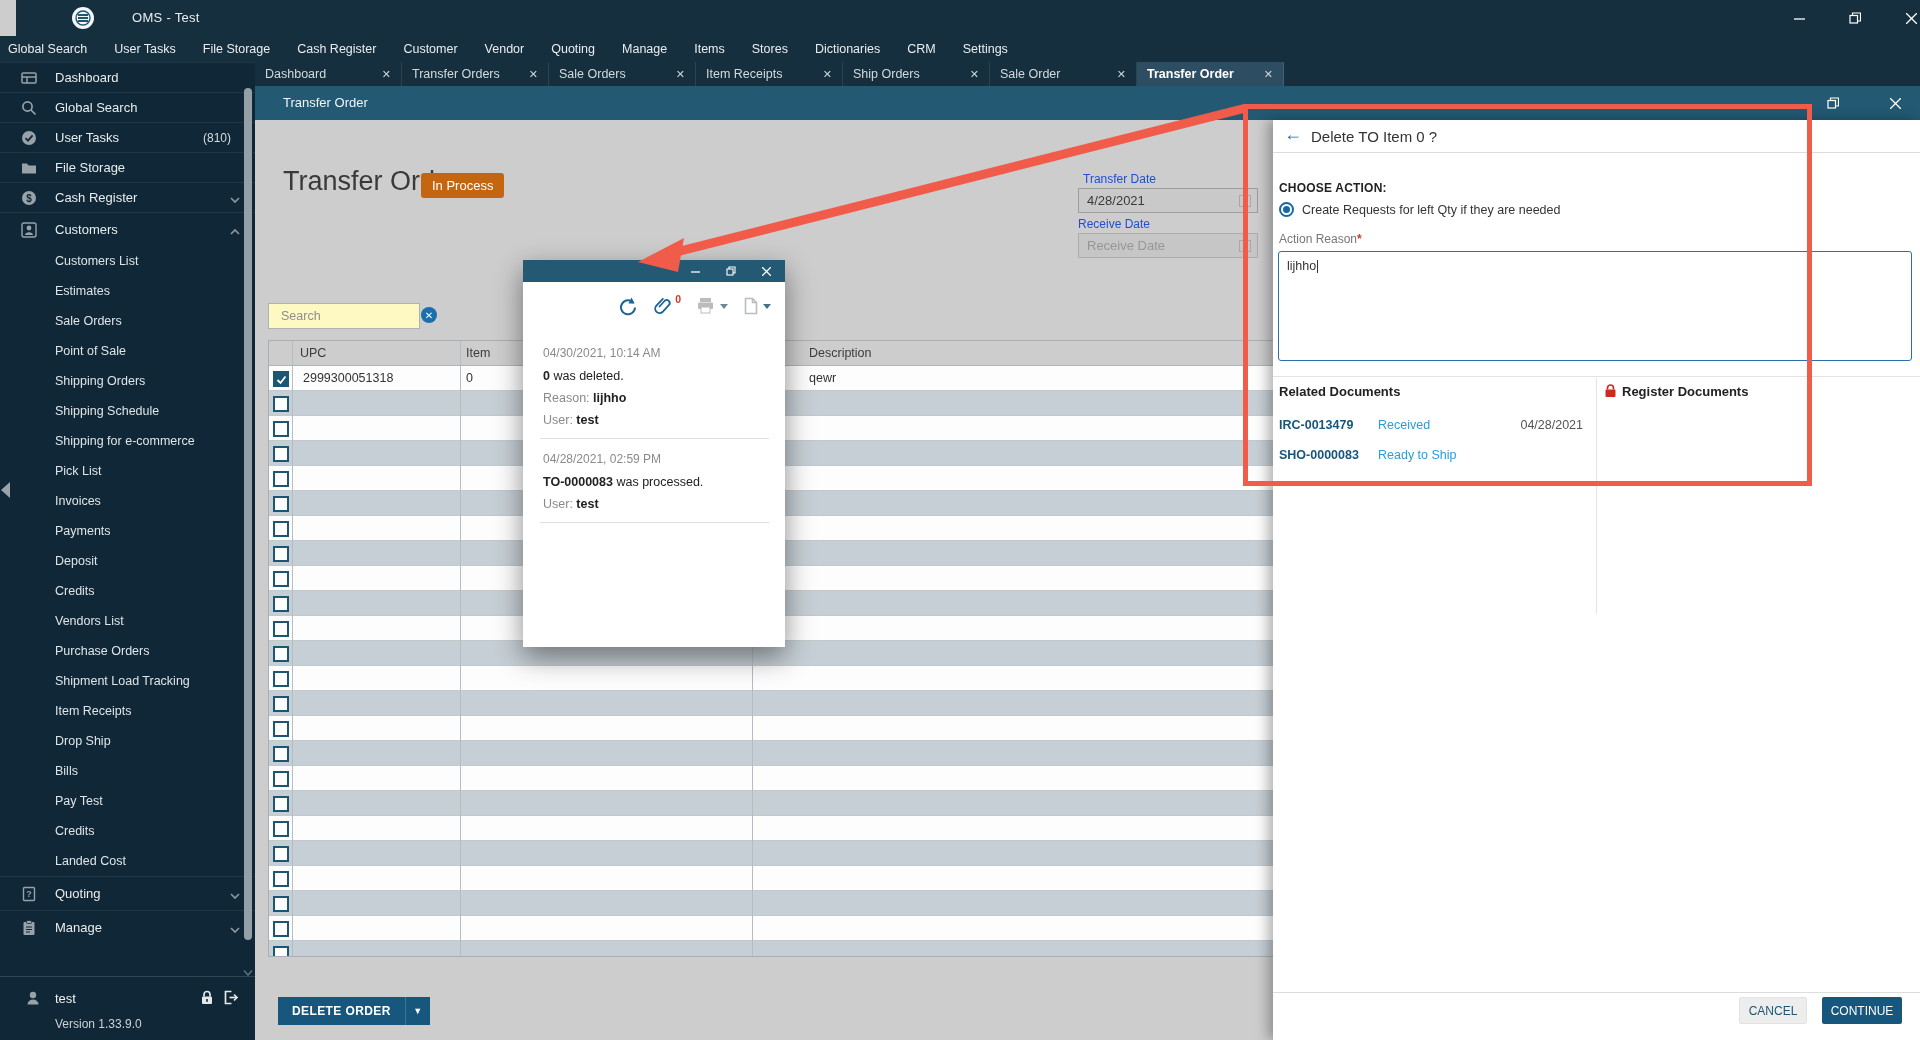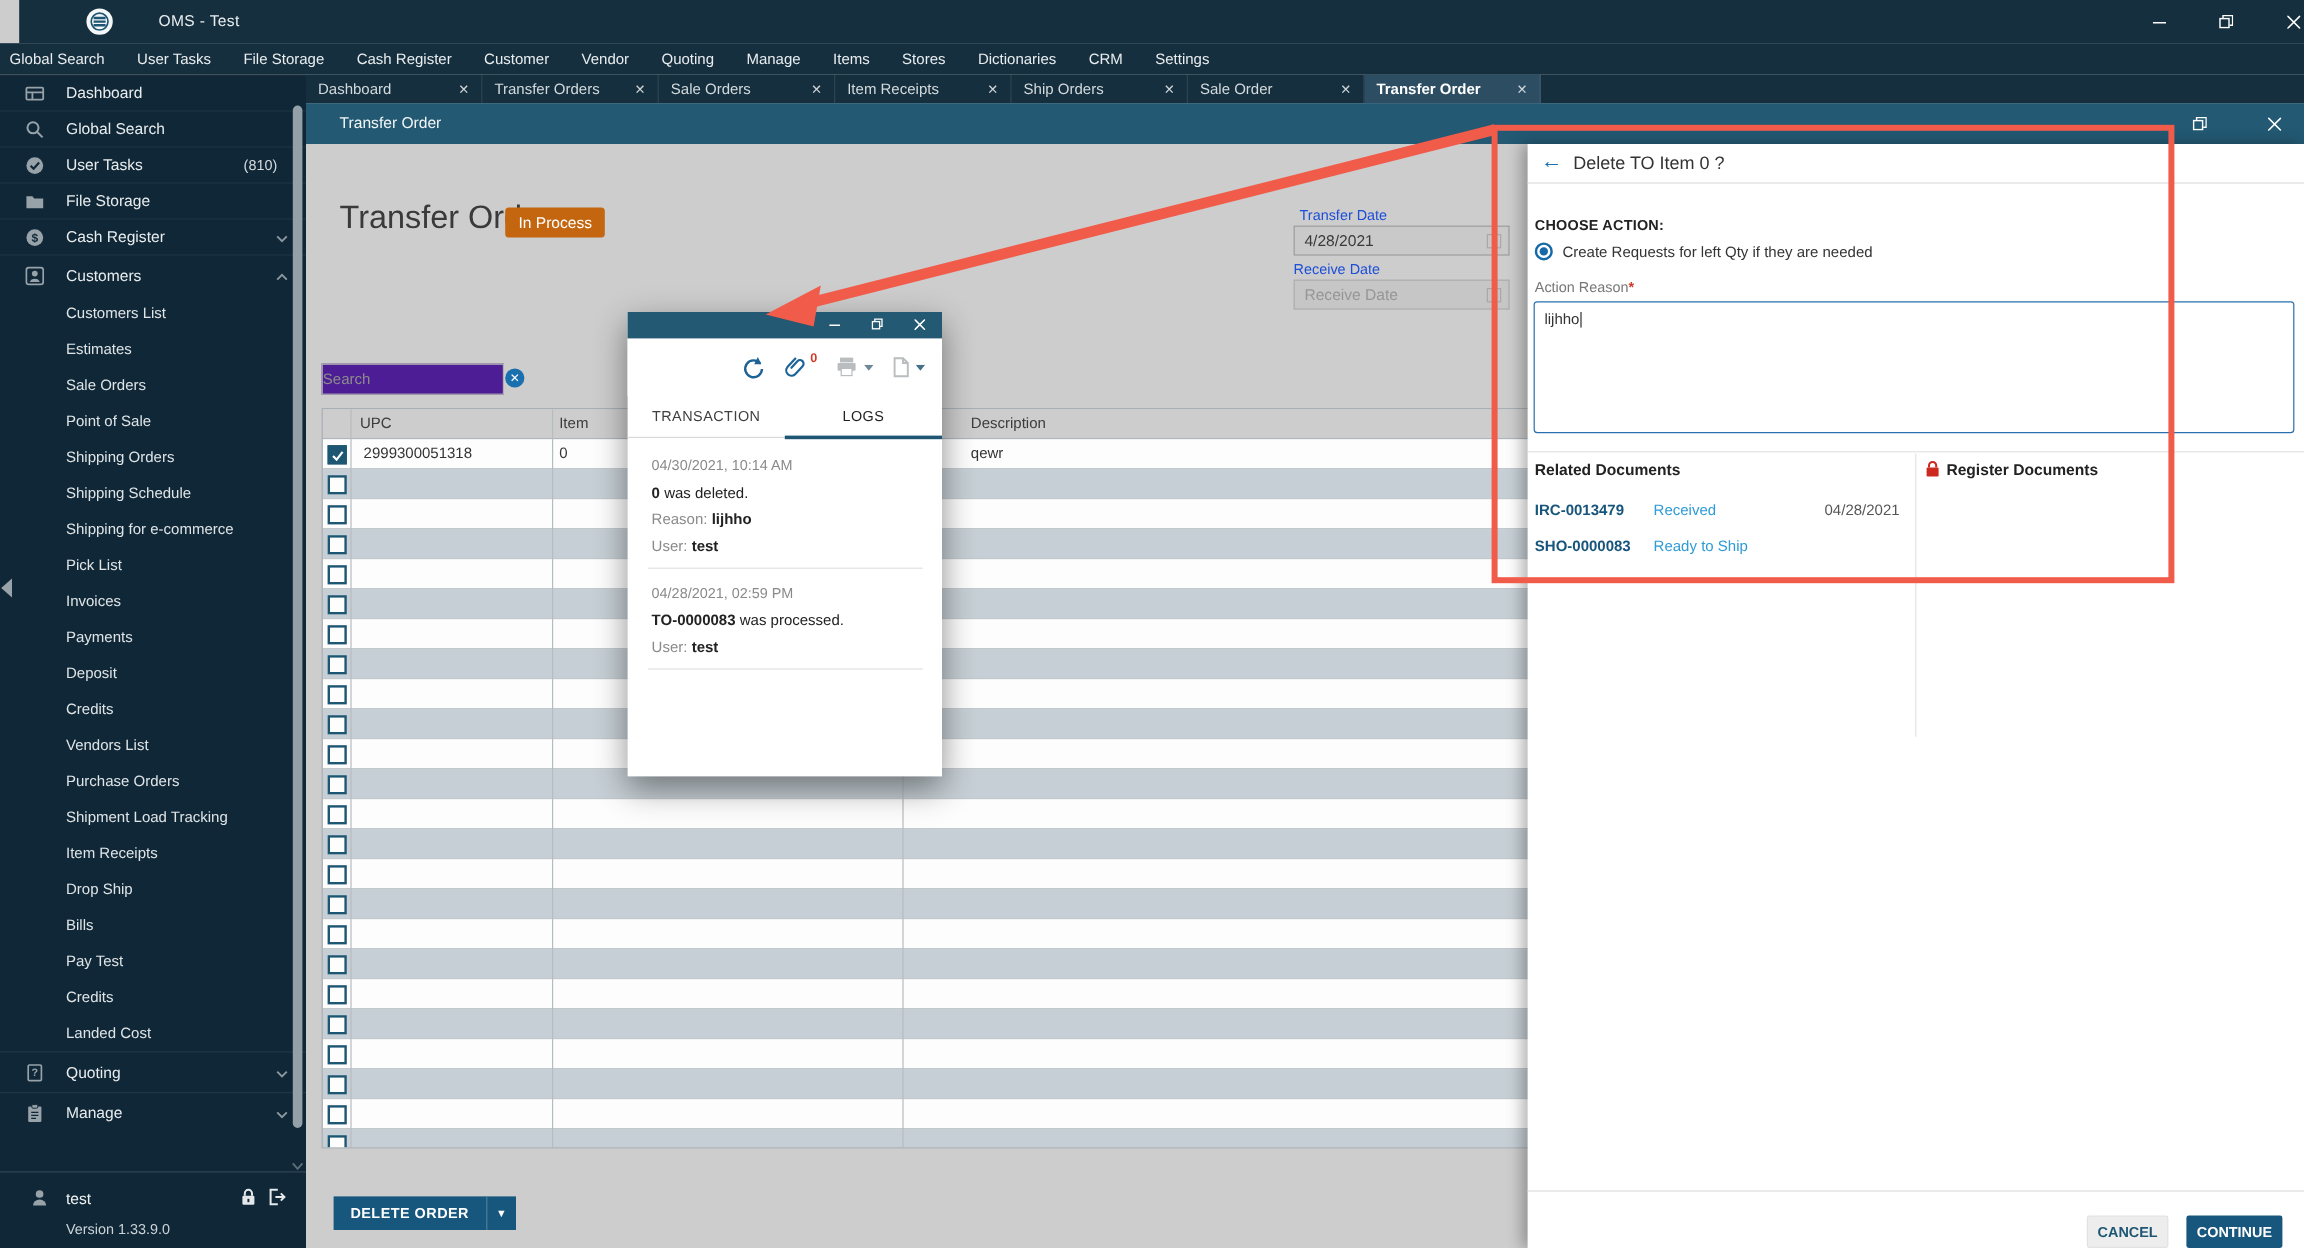--- a/index.html
+++ b/index.html
@@ -42,21 +42,21 @@
   .docheader .dtitle{position:absolute;left:28px;top:9px;color:#f2f5f6;font-size:13px}
   .dhbtn{position:absolute;top:0;width:40px;height:34px;display:flex;align-items:center;justify-content:center}
 
   
   .page-title{position:absolute;left:283px;top:166px;font-size:27px;color:#3a3a3a}
   .badge{position:absolute;left:421px;top:173px;background:#c4660f;color:#fff;font-size:13px;padding:5px 11px;border-radius:3px}
   .flabel{position:absolute;font-size:12px;color:#1d4ed8}
   .finput{position:absolute;width:180px;height:25px;border:1px solid #9e9e9e;background:#c9c9c9;font-size:13px;color:#3a3a3a;display:flex;align-items:center;padding-left:8px}
   .finput.dis{background:#c6c6c6;border-color:#adadad;color:#969696}
   .cal{position:absolute;right:6px;top:6px;width:12px;height:12px;border:1px solid #a8a8a8}
-  .search{position:absolute;left:268px;top:303px;width:152px;height:26px;background:#4c1d95;border:1px solid #b1b1b1;display:flex;align-items:center;padding-left:0;font-size:12.5px;color:#8d8d8d}
+  .search{position:absolute;left:268px;top:303px;width:152px;height:26px;background:#fef9c3;border:1px solid #b1b1b1;display:flex;align-items:center;padding-left:12px;font-size:12.5px;color:#8d8d8d}
   .clearbtn{position:absolute;left:421px;top:307px;width:16px;height:16px;border-radius:50%;background:#1a6fae;color:#fff;font-size:10px;display:flex;align-items:center;justify-content:center}
 
   
   .gtable{position:absolute;left:268px;top:340px;width:1176px;height:617px;border:1px solid #a8b0b5;overflow:hidden;background:#cdcdcd}
   .ghead{position:relative;height:25px;background:#cdcdcd;border-bottom:1px solid #aeb6bb}
   .ghead span{position:absolute;top:5px;font-size:12.5px;color:#3c3c3c}
   .grow{position:relative;height:25px;border-bottom:1px solid #c2c9cd;background:#fdfdfd}
   .grow span{position:absolute;top:5px;font-size:12.5px;color:#333}
   .erows .grow:nth-child(odd){background:#c6cfd5}
   .cb{position:absolute;left:4px;top:4px;width:16px;height:16px;border:2px solid #1d5673;background:#fdfdfd}
@@ -101,21 +101,21 @@
   .sec-div{position:absolute;left:0;top:256px;width:647px;height:1px;background:#e3e3e3}
   .rel-title{position:absolute;left:6px;top:264px;font-size:13px;font-weight:bold;color:#222}
   .rel-row{position:absolute;left:6px;width:310px;font-size:12.5px}
   .rel-doc{position:absolute;left:0;color:#17557c;font-weight:bold}
   .rel-status{position:absolute;left:99px;color:#2e9bd6}
   .rel-date{position:absolute;right:6px;color:#555}
   .vdiv{position:absolute;left:323px;top:258px;width:1px;height:236px;background:#e3e3e3}
   .blk-title{position:absolute;left:349px;top:264px;font-size:13px;font-weight:bold;color:#222}
   .blk-lock{position:absolute;left:330px;top:263px;width:15px;height:15px}
   .pfoot{position:absolute;left:0;bottom:0;width:647px;height:48px;border-top:1px solid #ddd}
-  .btn{position:absolute;top:20px;height:27px;display:flex;align-items:center;justify-content:center;font-size:12px;font-weight:bold;border-radius:2px}
+  .btn{position:absolute;top:4px;height:27px;display:flex;align-items:center;justify-content:center;font-size:12px;font-weight:normal;border-radius:2px}
   .btn.cancel{left:466px;width:68px;background:#ededed;color:#1d5673;border:1px solid #e2e2e2}
   .btn.continue{left:549px;width:80px;background:#17567d;color:#fff}
 
   
   .annot{position:absolute;left:0;top:0;width:1920px;height:1040px;pointer-events:none;z-index:60}
 </style>
 </head>
 <body>
 
 <div class="titlebar">
@@ -523,24 +523,20 @@
     <span class="tool">
         <svg width="16" height="18">
           <path d="M2.5 1.5 h7 l4 4 V16.5 H2.5 z" fill="none" stroke="#b9bdbf" stroke-width="1.6"></path>
           <path d="M9.5 1.5 v4 h4" fill="none" stroke="#b9bdbf" stroke-width="1.6"></path>
         </svg>
         <svg width="8" height="5" style="margin-left:4px">
           <polygon points="0,0 8,0 4,5" fill="#46708a"></polygon>
         </svg>
       </span>
   </div>
-  <div class="ptabs">
-    <div class="ptab">TRANSACTION</div>
-    <div class="ptab active">LOGS</div>
-  </div>
   <div class="plogs">
     <div>
       <div class="lg-ts">04/30/2021, 10:14 AM</div>
       <div class="lg-line"><b>0</b> <span>was deleted.</span></div>
       <div class="lg-line"><span class="lg-grey">Reason:</span> <b>lijhho</b></div>
       <div class="lg-line"><span class="lg-grey">User:</span> <b>test</b></div>
       <div class="lg-div"></div>
     </div>
     <div>
       <div class="lg-ts">04/28/2021, 02:59 PM</div>

